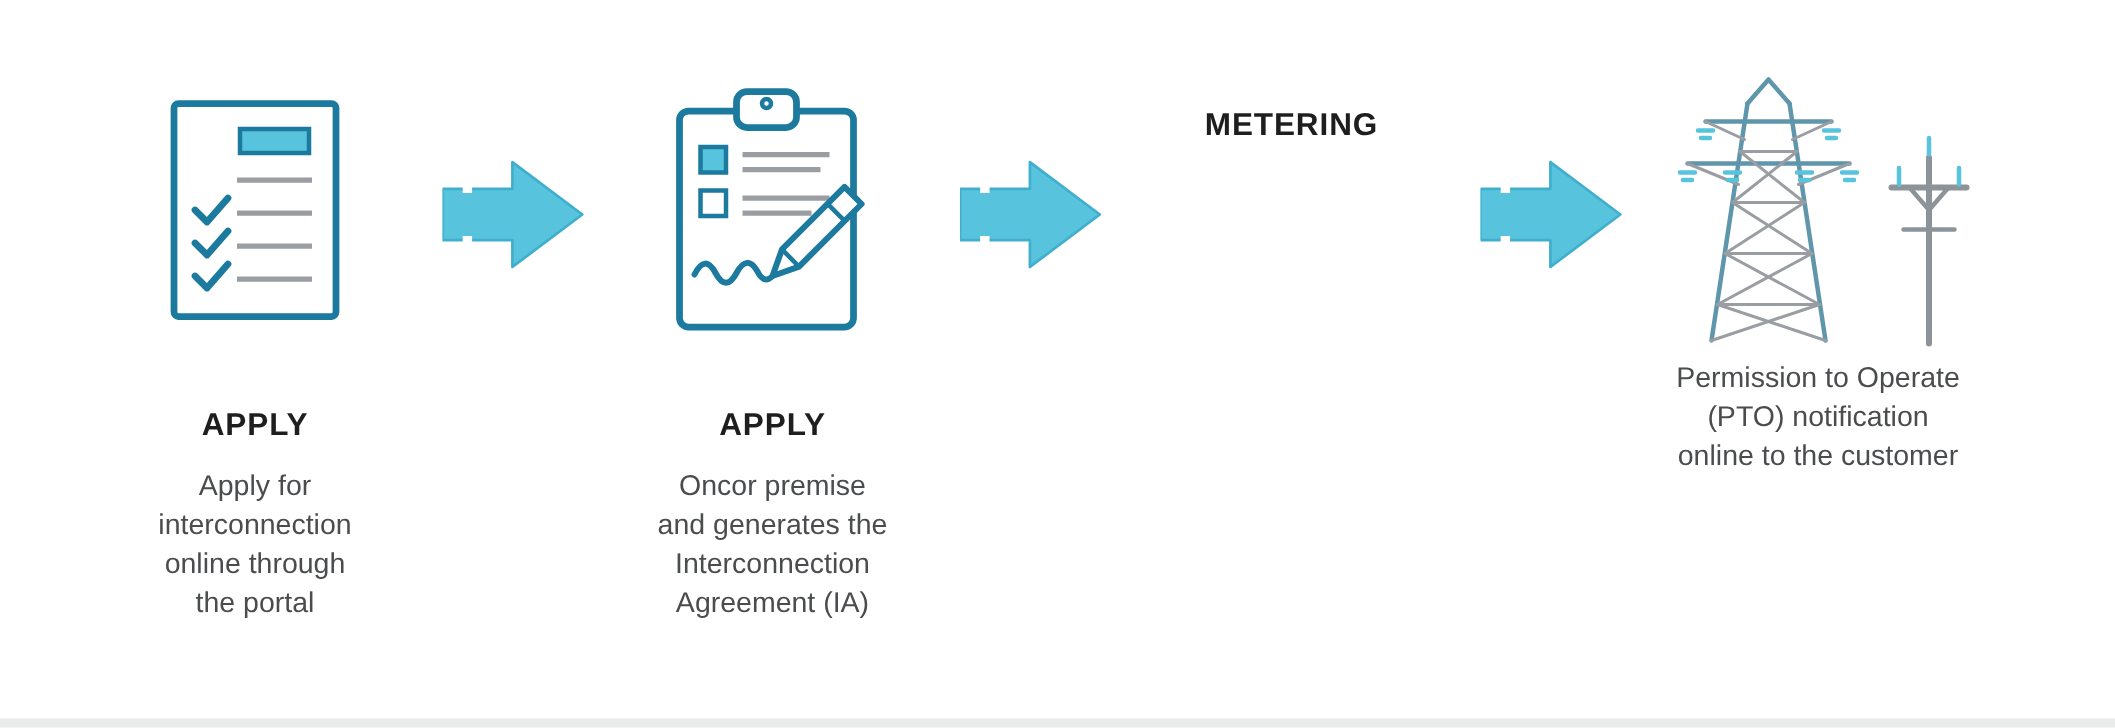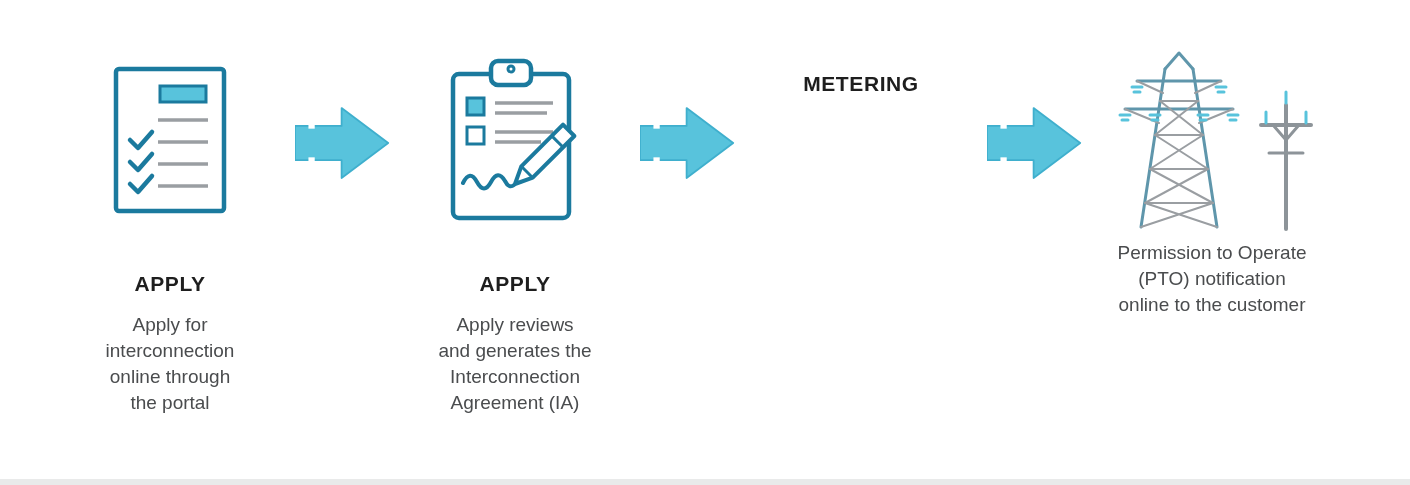--- a/index.html
+++ b/index.html
@@ -90,21 +90,21 @@
         <rect x="28" y="71" width="17" height="17" stroke-width="3" class="tl fw"></rect>
         <line x1="56" y1="76" x2="114" y2="76" stroke-width="3.5" class="gr"></line>
         <line x1="56" y1="86" x2="102" y2="86" stroke-width="3.5" class="gr"></line>
         <path d="M24 127 q7 -14 14 -1 q7 13 14 0 q7 -13 14 -1 q4 8 9 4" stroke-width="4" class="tl" stroke-linecap="round"></path>
         <path d="M76 128 L93.7 121.7 L135.4 80 L124 68.6 L82.3 110.3 Z" stroke-width="4" class="tl fw" stroke-linejoin="round"></path>
         <line x1="93.7" y1="121.7" x2="82.3" y2="110.3" stroke-width="3" class="tl"></line>
         <line x1="124.1" y1="91.3" x2="112.7" y2="79.9" stroke-width="3" class="tl"></line>
       </svg>
     </div>
     <h2 class="step-title">APPLY</h2>
-    <p class="step-desc">Apply reviews
+    <p class="step-desc">Oncor premise
 and generates the
 Interconnection
 Agreement (IA)</p>
   </div>
 
   <div class="arrow-box">
     <svg width="106" height="82" viewBox="0 0 106 82">
       <polygon class="arrow-shape" points="0,22 52,22 52,2 104,41 52,80 52,60 0,60"></polygon>
       <rect x="15" y="19" width="7" height="6" class="wh"></rect>
       <rect x="15" y="57" width="7" height="6" class="wh"></rect>

